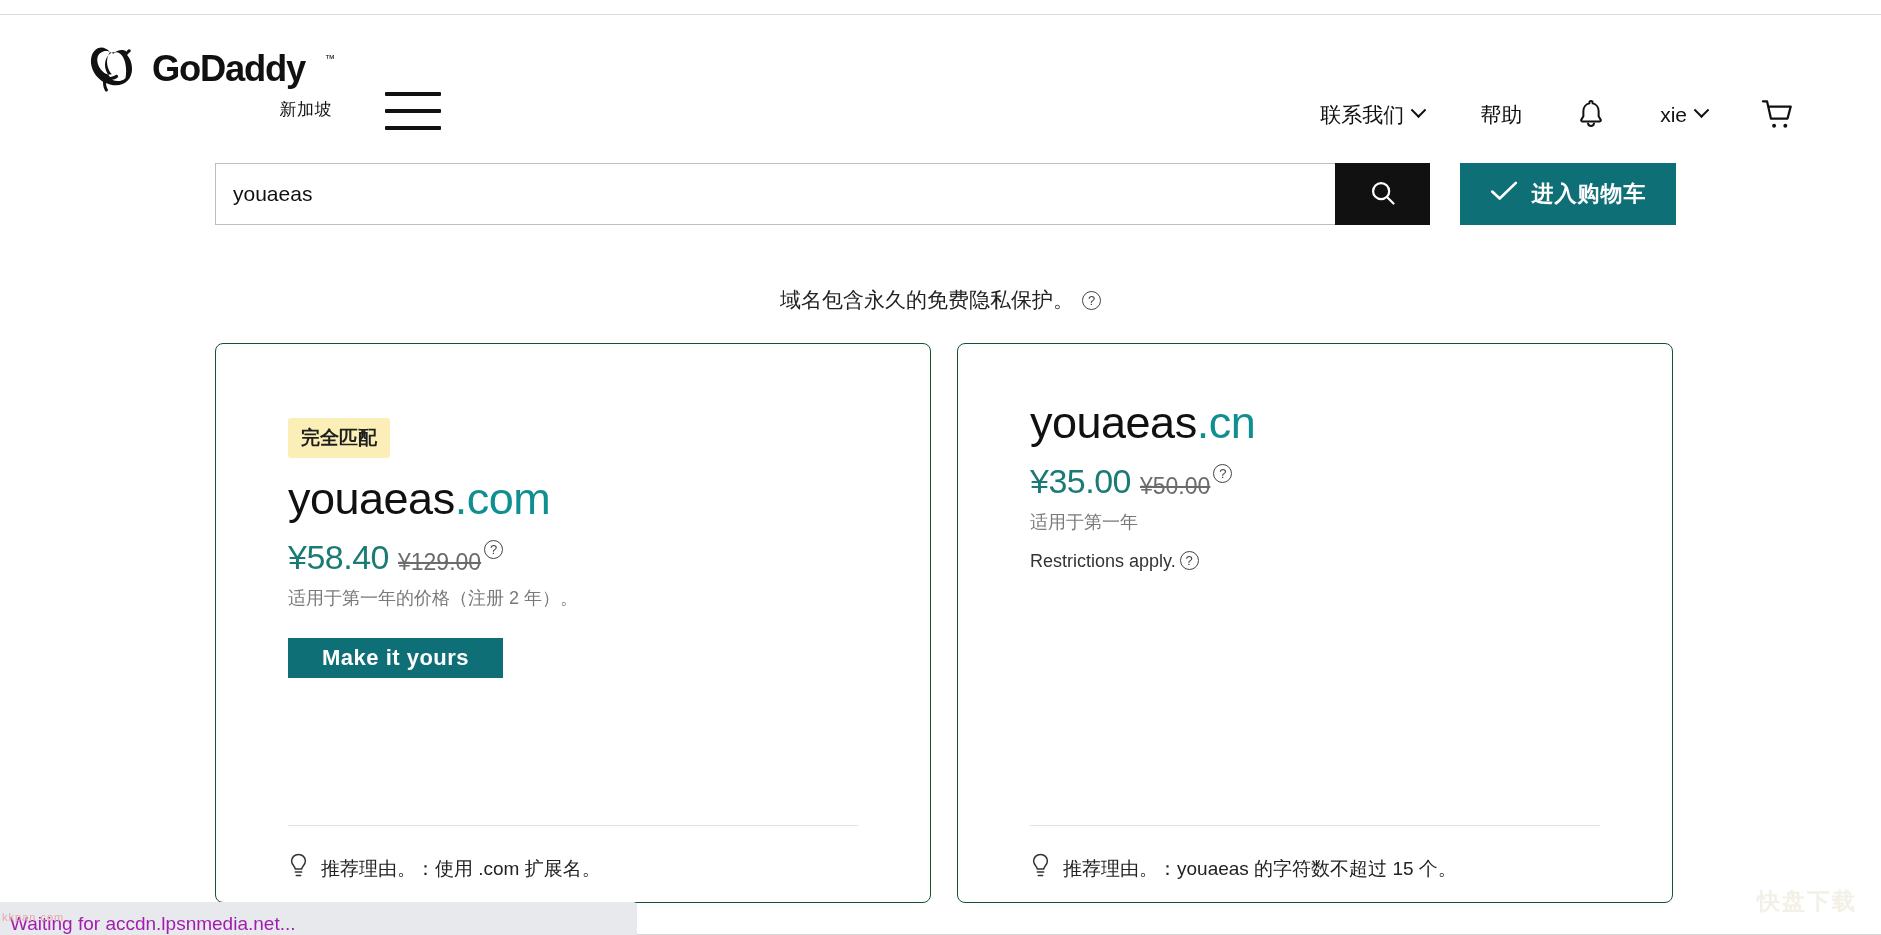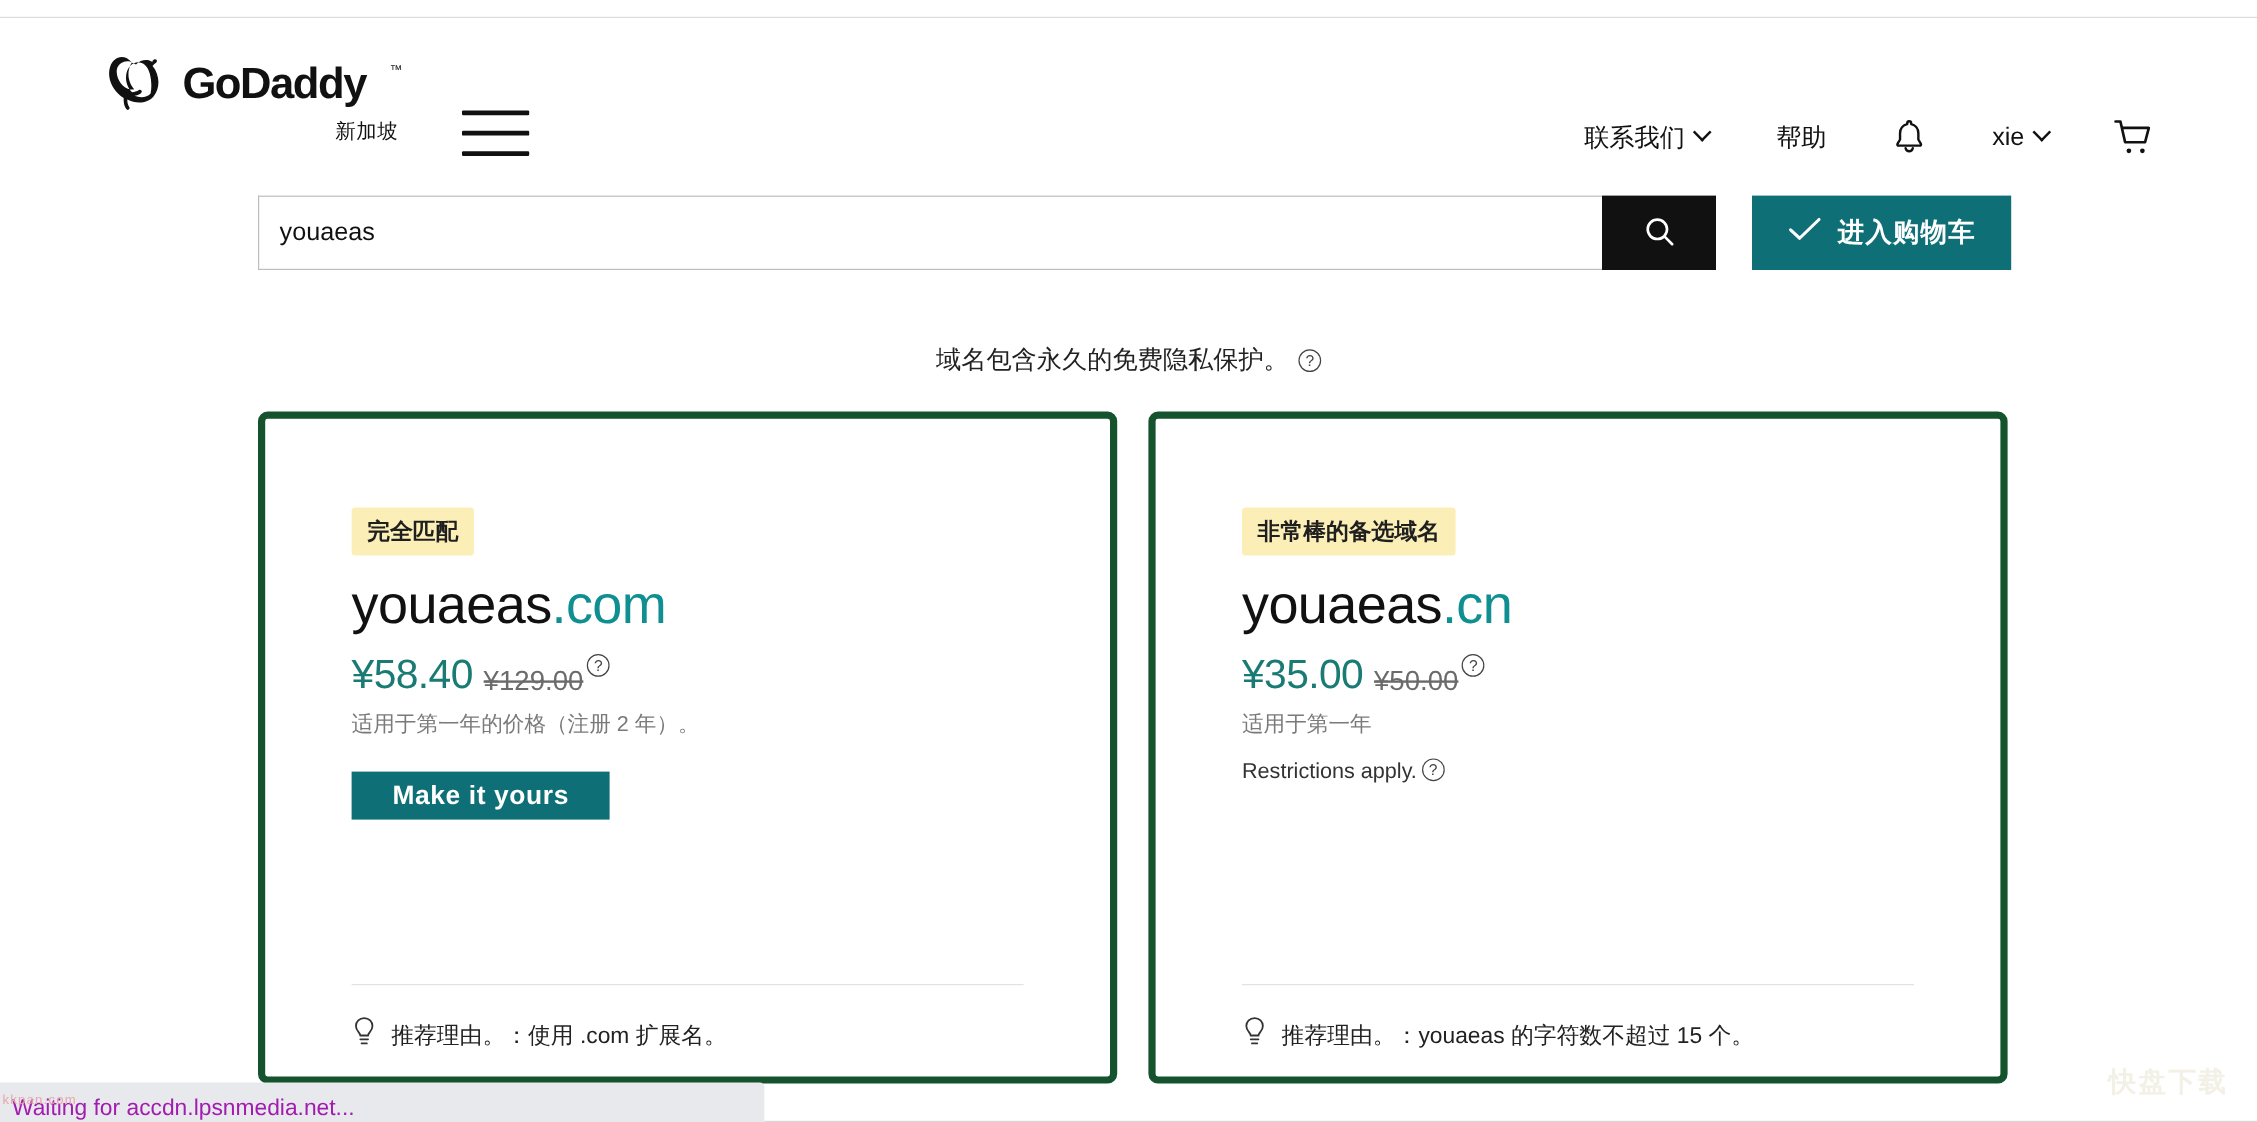--- a/index.html
+++ b/index.html
@@ -181,21 +181,21 @@
   .cards {
     position: absolute;
     top: 343px;
     left: 215px;
     display: flex;
     gap: 26px;
   }
   .card {
     width: 716px;
     min-height: 560px;
-    border: 6px solid #14532d;
+    border: 1px solid #14532d;
     border-radius: 8px;
     background: #ffffff;
     padding: 38px 32px 0 72px;
     position: relative;
   }
   .badge {
     display: inline-block;
     background: #fbefb7;
     color: #1f1f1f;
     font-size: 19px;
@@ -457,21 +457,20 @@
             <path d="M10 1.4c-4 0-6.9 3-6.9 6.7 0 2.5 1.3 4 2.4 5.3.7.9 1.2 1.5 1.2 2.5h6.6c0-1 .5-1.6 1.2-2.5 1.1-1.3 2.4-2.8 2.4-5.3 0-3.7-2.9-6.7-6.9-6.7z" fill="none" stroke="#333" stroke-width="1.5" stroke-linejoin="round"></path>
             <line x1="6.8" y1="19.1" x2="13.2" y2="19.1" stroke="#333" stroke-width="1.5" stroke-linecap="round"></line>
             <line x1="7.8" y1="22.5" x2="12.2" y2="22.5" stroke="#333" stroke-width="1.5" stroke-linecap="round"></line>
           </svg>
         </span>
         <span>推荐理由。：使用 .com 扩展名。</span>
       </div>
     </div>
 
     <div class="card">
-      <span class="badge">非常棒的备选域名</span>
 
       <div class="domain">
         <span>youaeas</span><span class="tld">.cn</span>
       </div>
 
       <div class="price-line">
         <span class="price-now">¥35.00</span>
         <span class="price-was">¥50.00</span>
         <span class="help-circle help-sup">?</span>
       </div>

